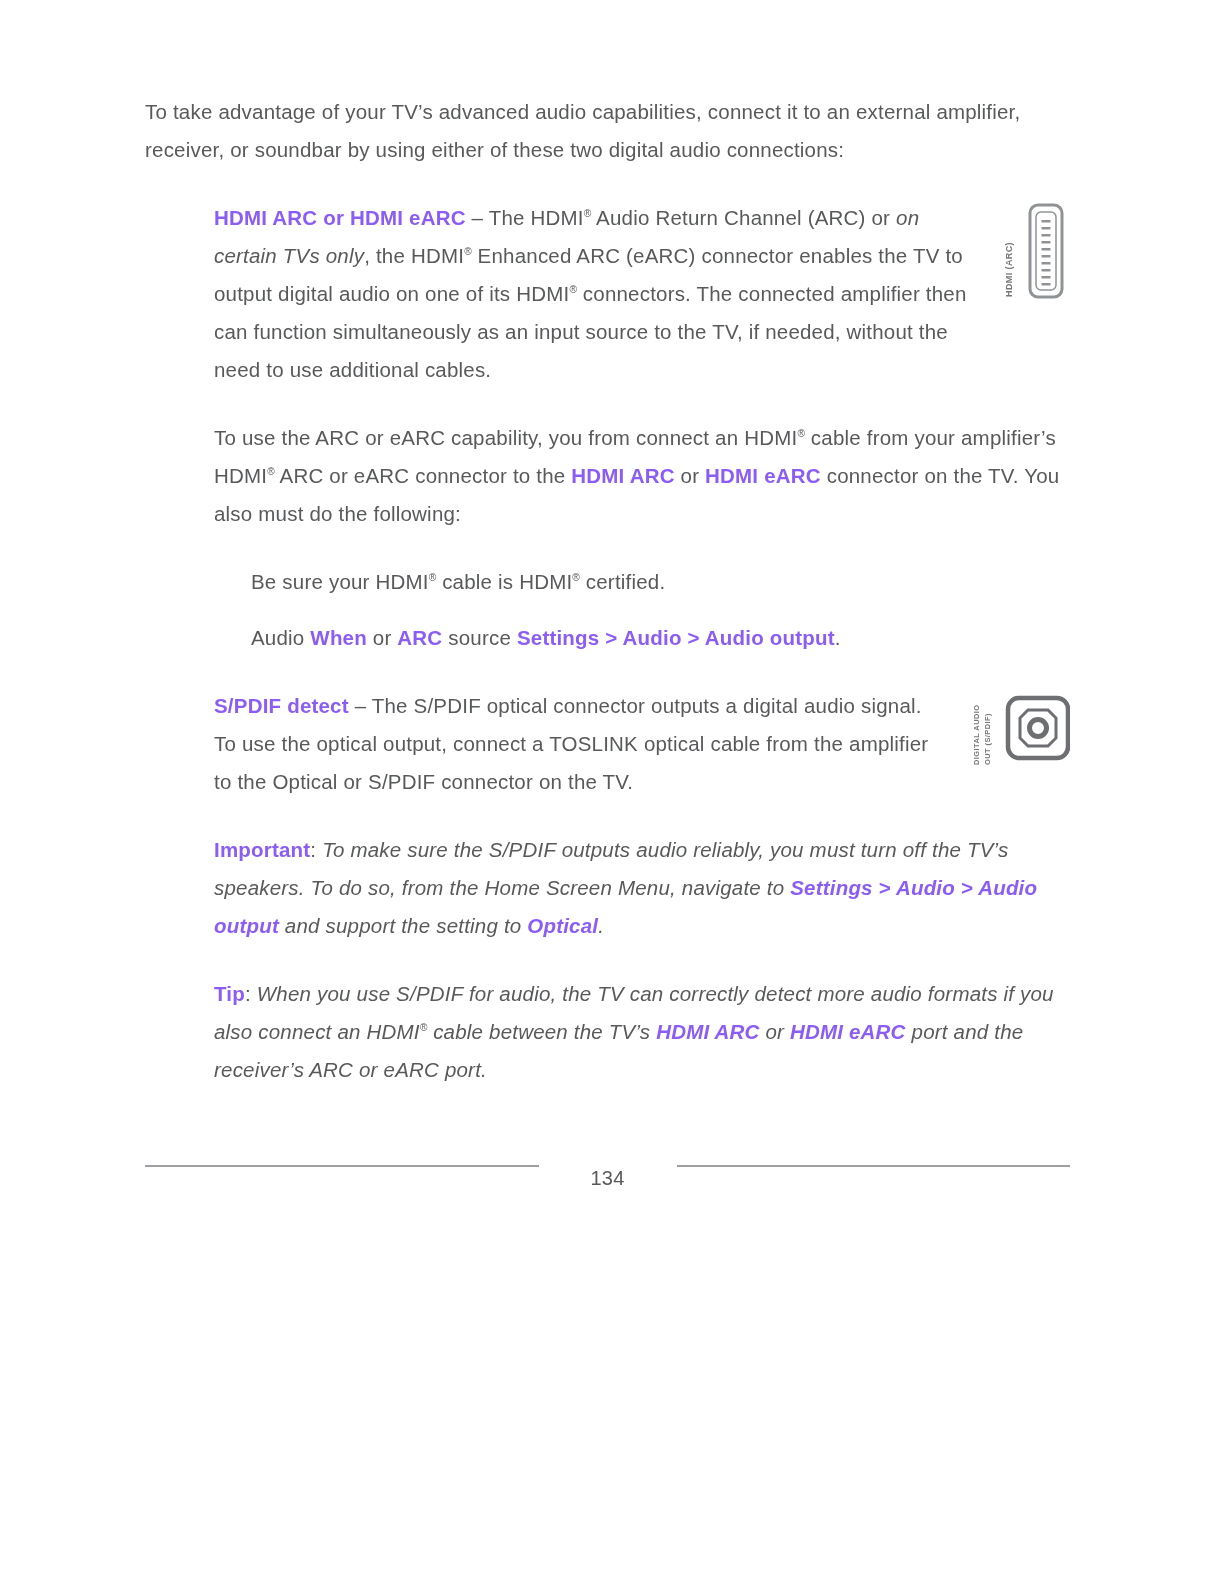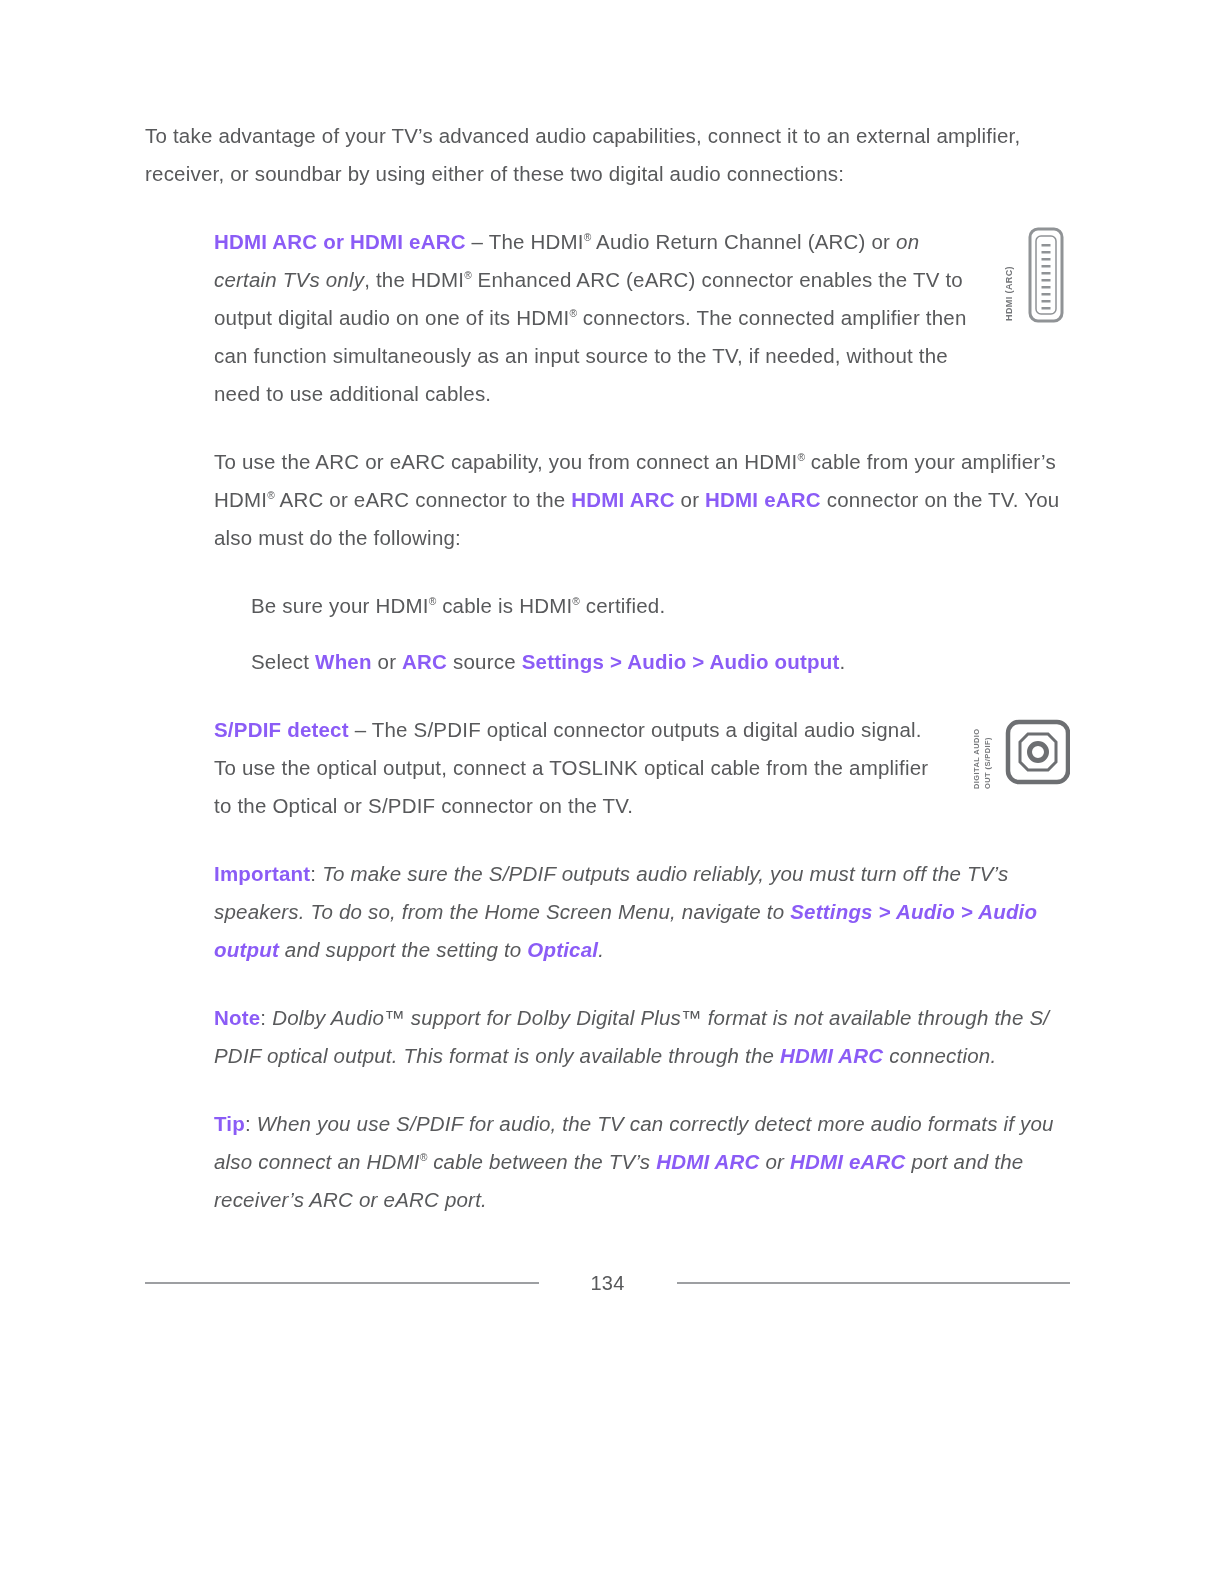--- a/index.html
+++ b/index.html
@@ -3,21 +3,21 @@
 <meta charset="utf-8">
 <style>
   * { box-sizing: border-box; }
   html, body { margin: 0; padding: 0; background: #ffffff; }
   body {
     width: 1224px; height: 1584px;
     font-family: "Liberation Sans", sans-serif;
   }
   .page {
     width: 100%; height: 100%;
-    padding: 117px 154px 0 145px;
+    padding: 93px 154px 0 145px;
     color: #58595b;
     font-size: 20.5px;
     line-height: 38px;
     letter-spacing: 0.2px;
   }
   p { margin: 0 0 30px 0; }
   .section { margin: 0 0 30px 0; }
   .section p { margin: 0; }
   .ind1 { margin-left: 69px; }
   .ind2 { margin-left: 106px; }
@@ -28,21 +28,21 @@
   .fig { float: right; margin: 0 0 10px 24px; }
   .fig-spdif { margin-top: 4px; }
   .svglabel {
     font-family: "Liberation Sans", sans-serif;
     font-size: 9px; font-weight: 700;
     fill: #75777a; letter-spacing: 0.4px;
   }
   .svglabel-sm { font-size: 7.5px; }
   .footer { display: flex; align-items: center; margin-top: 45px; }
   .rule { flex: 1; height: 2px; background: #9d9fa2; }
-  .pagenum { padding: 0 52px; font-size: 20px; color: #58595b; }
+  .pagenum { padding: 0 52px; font-size: 20px; color: #58595b; margin-top: 25px; }
 </style>
 </head>
 <body>
 
 <div class="page">
 
   <p><span>To take advantage of your TV’s advanced audio capabilities, connect it to an external amplifier, receiver, or soundbar by using either of these two digital audio connections:</span></p>
 
   <div class="section ind1">
     <div class="fig">
@@ -55,40 +55,39 @@
         </g>
       </svg>
     </div>
     <p><span class="b">HDMI ARC or HDMI eARC</span><span> – The HDMI</span><sup>®</sup><span> Audio Return Channel (ARC) or </span><span class="i">on certain TVs only</span><span>, the HDMI</span><sup>®</sup><span> Enhanced ARC (eARC) connector enables the TV to output digital audio on one of its HDMI</span><sup>®</sup><span> connectors. The connected amplifier then can function simultaneously as an input source to the TV, if needed, without the need to use additional cables.</span></p>
   </div>
 
   <p class="ind1"><span>To use the ARC or eARC capability, you from connect an HDMI</span><sup>®</sup><span> cable from your amplifier’s HDMI</span><sup>®</sup><span> ARC or eARC connector to the </span><span class="b">HDMI ARC</span><span> or </span><span class="b">HDMI eARC</span><span> connector on the TV. You also must do the following:</span></p>
 
   <p class="ind2 mb-sm"><span>Be sure your HDMI</span><sup>®</sup><span> cable is HDMI</span><sup>®</sup><span> certified.</span></p>
 
-  <p class="ind2"><span>Select </span><span class="b">When</span><span> or </span><span class="b">ARC</span><span> source </span><span class="b">Settings &gt; Audio &gt; Audio output</span><span>.</span></p>
+  <p class="ind2"><span>Audio </span><span class="b">When</span><span> or </span><span class="b">ARC</span><span> source </span><span class="b">Settings &gt; Audio &gt; Audio output</span><span>.</span></p>
 
   <div class="section ind1">
     <div class="fig fig-spdif">
       <svg width="100" height="76" viewBox="0 0 100 76">
         <text class="svglabel svglabel-sm" transform="rotate(-90 0 0)" x="-74" y="9">DIGITAL AUDIO</text>
         <text class="svglabel svglabel-sm" transform="rotate(-90 0 0)" x="-74" y="20">OUT (S/PDIF)</text>
         <g stroke="#6d6f72" fill="none">
           <rect x="38" y="7" width="60" height="60" rx="11" stroke-width="4.5"></rect>
           <polygon points="58,19 78,19 86,27 86,47 78,55 58,55 50,47 50,27" stroke-width="3"></polygon>
           <circle cx="68" cy="37" r="8.5" stroke-width="5"></circle>
         </g>
       </svg>
     </div>
     <p><span class="b">S/PDIF detect</span><span> – The S/PDIF optical connector outputs a digital audio signal. To use the optical output, connect a TOSLINK optical cable from the amplifier to the Optical or S/PDIF connector on the TV.</span></p>
   </div>
 
   <p class="ind1"><span class="b">Important</span><span>: </span><span class="i">To make sure the S/PDIF outputs audio reliably, you must turn off the TV’s speakers. To do so, from the Home Screen Menu, navigate to </span><span class="b i">Settings &gt; Audio &gt; Audio output</span><span class="i"> and support the setting to </span><span class="b i">Optical</span><span class="i">.</span></p>
 
-  <p class="ind1"><span class="b">Note</span><span>: </span><span class="i">Dolby Audio™ support for Dolby Digital Plus™ format is not available through the S/ PDIF optical output. This format is only available through the </span><span class="b i">HDMI ARC</span><span class="i"> connection.</span></p>
 
   <p class="ind1"><span class="b">Tip</span><span>: </span><span class="i">When you use S/PDIF for audio, the TV can correctly detect more audio formats if you also connect an HDMI</span><sup class="i">®</sup><span class="i"> cable between the TV’s </span><span class="b i">HDMI ARC</span><span class="i"> or </span><span class="b i">HDMI eARC</span><span class="i"> port and the receiver’s ARC or eARC port.</span></p>
 
   <div class="footer">
     <span class="rule"></span>
     <span class="pagenum">134</span>
     <span class="rule"></span>
   </div>
 
 </div>

